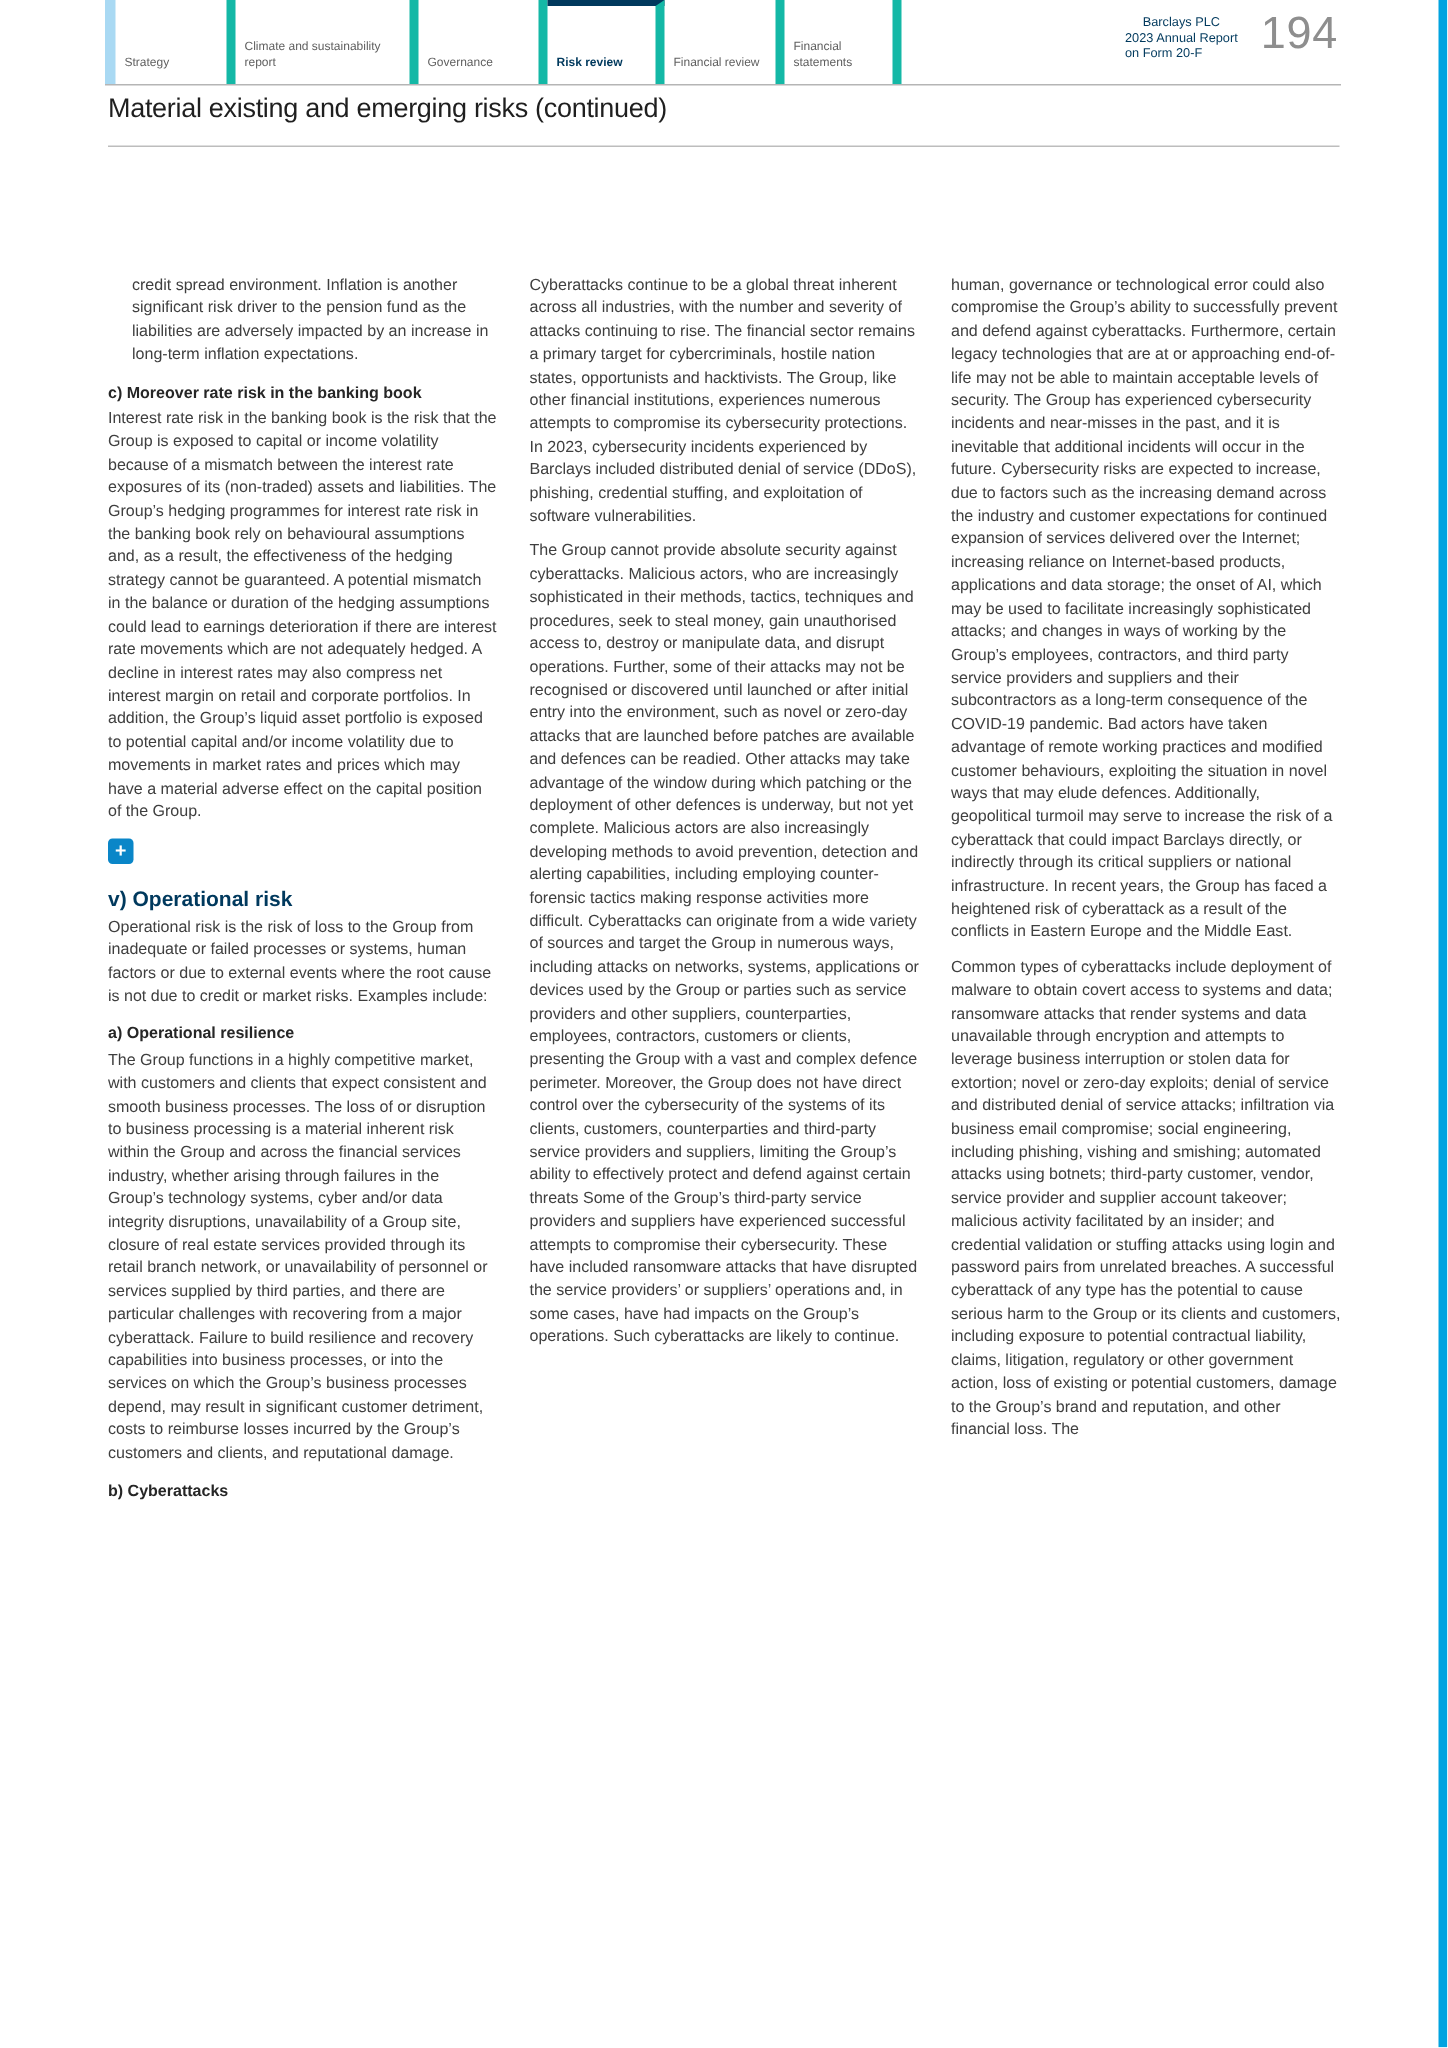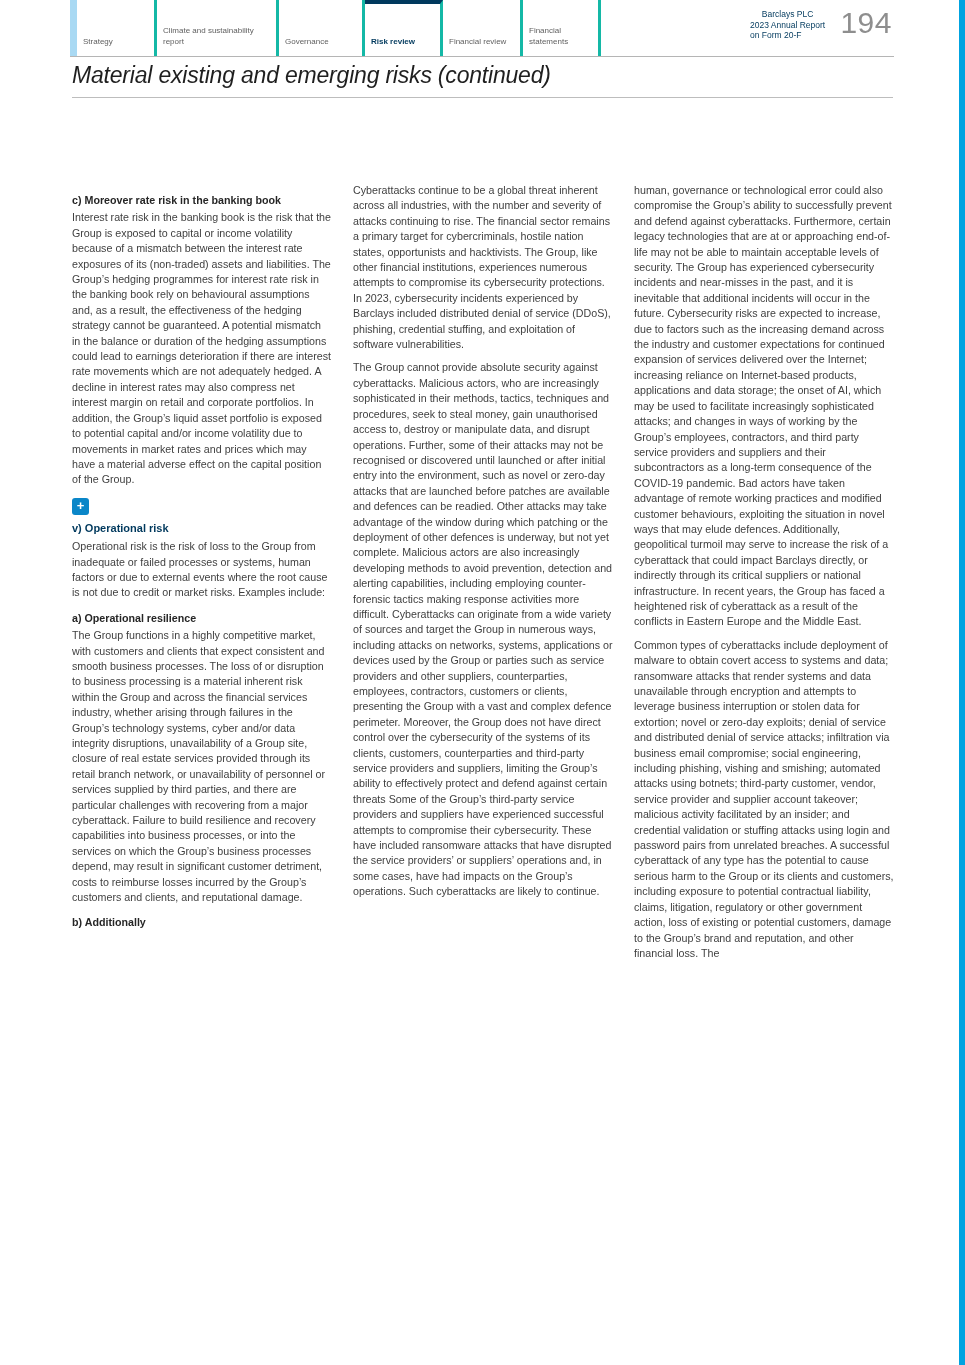--- a/index.html
+++ b/index.html
@@ -7,37 +7,37 @@
   body { font-family:"Liberation Sans", sans-serif; color:#3f3f3f; }
   .page { position:relative; width:965px; height:1365px; background:#ffffff; overflow:hidden; }
 
   
   .edge-bar { position:absolute; top:0; right:0; width:6px; height:100%; background:#00a3e0; }
 
   
   .topnav { position:absolute; left:70px; top:0; width:824px; height:57px; border-bottom:1px solid #b5b5b5; }
   .strip { position:absolute; left:0; top:0; width:7px; height:56px; background:#a9d9f3; }
   .tabs { position:absolute; left:7px; top:0; height:56px; display:flex; align-items:stretch; }
-  .tab { display:flex; align-items:flex-end; padding:3px 8px 9px 6px; border-right:3px solid #14b8a6; font-size:8px; line-height:10.5px; color:#5f5f5f; }
+  .tab { display:flex; align-items:flex-end; padding:3px 8px 9px 6px; border-right:6px solid #14b8a6; font-size:8px; line-height:10.5px; color:#5f5f5f; }
   .tab.active { border-top:4px solid #00395d; font-weight:bold; color:#00395d;align-items:flex-end; }
   .brand { position:absolute; left:680px; top:9px; font-size:8.5px; line-height:10.5px; color:#00395d; }
   .brand .b1 { font-weight:normal;text-align:center; }
   .pageno { position:absolute; right:2px; top:7px; font-size:30px; line-height:32px; color:#8e8e8e; letter-spacing:0.5px; }
 
   
-  .title { position:absolute; left:72px; top:62px; width:700px; font-size:23px; font-weight:400; color:#1f1f1f; letter-spacing:-0.2px;font-style:italic; }
+  .title { position:absolute; left:72px; top:62px; width:700px; font-size:18px; font-weight:400; color:#1f1f1f; letter-spacing:-0.2px; }
   .title-rule { position:absolute; left:72px; top:97px; width:821px; height:0; border:none; border-top:1px solid #bdbdbd; }
 
   
   .cols { position:absolute; left:72px; top:183px; width:822px; height:1150px; display:flex; gap:21px; overflow:hidden; }
   .col { width:260px; flex:0 0 260px; }
   .col p { font-size:10.7px; line-height:15.4px; color:#3f3f3f; margin:0 0 8px 0; }
   .col p.indent { padding-left:16px; }
   .subhead { font-size:10.7px; line-height:15.4px; font-weight:bold; color:#262626; margin:10px 0 2px 0; }
-  .subhead-navy { font-size:11px; line-height:15.4px; font-weight:bold; color:#00395d; margin:6px 0 3px 0; }
+  .subhead-navy { font-size:14px; line-height:15.4px; font-weight:bold; color:#00395d; margin:16px 0 3px 0; }
 
   
   .callout { display:flex; gap:9px; margin:10px 0 4px 0; }
   .plus-icon { flex:0 0 17px; width:17px; height:17px; background:#0a86c8; border-radius:3px; color:#ffffff; font-size:13px; line-height:16px; font-weight:bold; text-align:center; }
   .ctext { font-size:8.6px; line-height:11.6px; color:#6d6d6d; }
   .ctext .lead { font-weight:bold; color:#00395d; }
 </style>
 </head>
 <body>
 
@@ -74,30 +74,31 @@
     </div>
     <div class="pageno">194</div>
   </header>
 
   <h1 class="title">Material existing and emerging risks (continued)</h1>
   <hr class="title-rule">
 
   <main class="cols">
 
     <section class="col">
+      <p class="indent">credit spread environment. Inflation is another significant risk driver to the pension fund as the liabilities are adversely impacted by an increase in long-term inflation expectations.</p>
       <div class="subhead">c) Moreover rate risk in the banking book</div>
       <p>Interest rate risk in the banking book is the risk that the Group is exposed to capital or income volatility because of a mismatch between the interest rate exposures of its (non-traded) assets and liabilities. The Group’s hedging programmes for interest rate risk in the banking book rely on behavioural assumptions and, as a result, the effectiveness of the hedging strategy cannot be guaranteed. A potential mismatch in the balance or duration of the hedging assumptions could lead to earnings deterioration if there are interest rate movements which are not adequately hedged. A decline in interest rates may also compress net interest margin on retail and corporate portfolios. In addition, the Group’s liquid asset portfolio is exposed to potential capital and/or income volatility due to movements in market rates and prices which may have a material adverse effect on the capital position of the Group.</p>
       <div class="callout">
         <div class="plus-icon">+</div>
       </div>
       <div class="subhead-navy">v) Operational risk</div>
       <p>Operational risk is the risk of loss to the Group from inadequate or failed processes or systems, human factors or due to external events where the root cause is not due to credit or market risks. Examples include:</p>
       <div class="subhead">a) Operational resilience</div>
       <p>The Group functions in a highly competitive market, with customers and clients that expect consistent and smooth business processes. The loss of or disruption to business processing is a material inherent risk within the Group and across the financial services industry, whether arising through failures in the Group’s technology systems, cyber and/or data integrity disruptions, unavailability of a Group site, closure of real estate services provided through its retail branch network, or unavailability of personnel or services supplied by third parties, and there are particular challenges with recovering from a major cyberattack. Failure to build resilience and recovery capabilities into business processes, or into the services on which the Group’s business processes depend, may result in significant customer detriment, costs to reimburse losses incurred by the Group’s customers and clients, and reputational damage.</p>
-      <div class="subhead">b) Additionally</div>
+      <div class="subhead">b) Cyberattacks</div>
     </section>
 
     <section class="col">
       <p>Cyberattacks continue to be a global threat inherent across all industries, with the number and severity of attacks continuing to rise. The financial sector remains a primary target for cybercriminals, hostile nation states, opportunists and hacktivists. The Group, like other financial institutions, experiences numerous attempts to compromise its cybersecurity protections. In 2023, cybersecurity incidents experienced by Barclays included distributed denial of service (DDoS), phishing, credential stuffing, and exploitation of software vulnerabilities.</p>
       <p>The Group cannot provide absolute security against cyberattacks. Malicious actors, who are increasingly sophisticated in their methods, tactics, techniques and procedures, seek to steal money, gain unauthorised access to, destroy or manipulate data, and disrupt operations. Further, some of their attacks may not be recognised or discovered until launched or after initial entry into the environment, such as novel or zero-day attacks that are launched before patches are available and defences can be readied. Other attacks may take advantage of the window during which patching or the deployment of other defences is underway, but not yet complete. Malicious actors are also increasingly developing methods to avoid prevention, detection and alerting capabilities, including employing counter-forensic tactics making response activities more difficult. Cyberattacks can originate from a wide variety of sources and target the Group in numerous ways, including attacks on networks, systems, applications or devices used by the Group or parties such as service providers and other suppliers, counterparties, employees, contractors, customers or clients, presenting the Group with a vast and complex defence perimeter. Moreover, the Group does not have direct control over the cybersecurity of the systems of its clients, customers, counterparties and third-party service providers and suppliers, limiting the Group’s ability to effectively protect and defend against certain threats Some of the Group’s third-party service providers and suppliers have experienced successful attempts to compromise their cybersecurity. These have included ransomware attacks that have disrupted the service providers’ or suppliers’ operations and, in some cases, have had impacts on the Group’s operations. Such cyberattacks are likely to continue.</p>
     </section>
 
     <section class="col">
       <p>human, governance or technological error could also compromise the Group’s ability to successfully prevent and defend against cyberattacks. Furthermore, certain legacy technologies that are at or approaching end-of-life may not be able to maintain acceptable levels of security. The Group has experienced cybersecurity incidents and near-misses in the past, and it is inevitable that additional incidents will occur in the future. Cybersecurity risks are expected to increase, due to factors such as the increasing demand across the industry and customer expectations for continued expansion of services delivered over the Internet; increasing reliance on Internet-based products, applications and data storage; the onset of AI, which may be used to facilitate increasingly sophisticated attacks; and changes in ways of working by the Group’s employees, contractors, and third party service providers and suppliers and their subcontractors as a long-term consequence of the COVID-19 pandemic. Bad actors have taken advantage of remote working practices and modified customer behaviours, exploiting the situation in novel ways that may elude defences. Additionally, geopolitical turmoil may serve to increase the risk of a cyberattack that could impact Barclays directly, or indirectly through its critical suppliers or national infrastructure. In recent years, the Group has faced a heightened risk of cyberattack as a result of the conflicts in Eastern Europe and the Middle East.</p>
       <p>Common types of cyberattacks include deployment of malware to obtain covert access to systems and data; ransomware attacks that render systems and data unavailable through encryption and attempts to leverage business interruption or stolen data for extortion; novel or zero-day exploits; denial of service and distributed denial of service attacks; infiltration via business email compromise; social engineering, including phishing, vishing and smishing; automated attacks using botnets; third-party customer, vendor, service provider and supplier account takeover; malicious activity facilitated by an insider; and credential validation or stuffing attacks using login and password pairs from unrelated breaches. A successful cyberattack of any type has the potential to cause serious harm to the Group or its clients and customers, including exposure to potential contractual liability, claims,  litigation, regulatory or other government action, loss of existing or potential customers, damage to the Group’s brand and reputation, and other financial loss. The</p>

